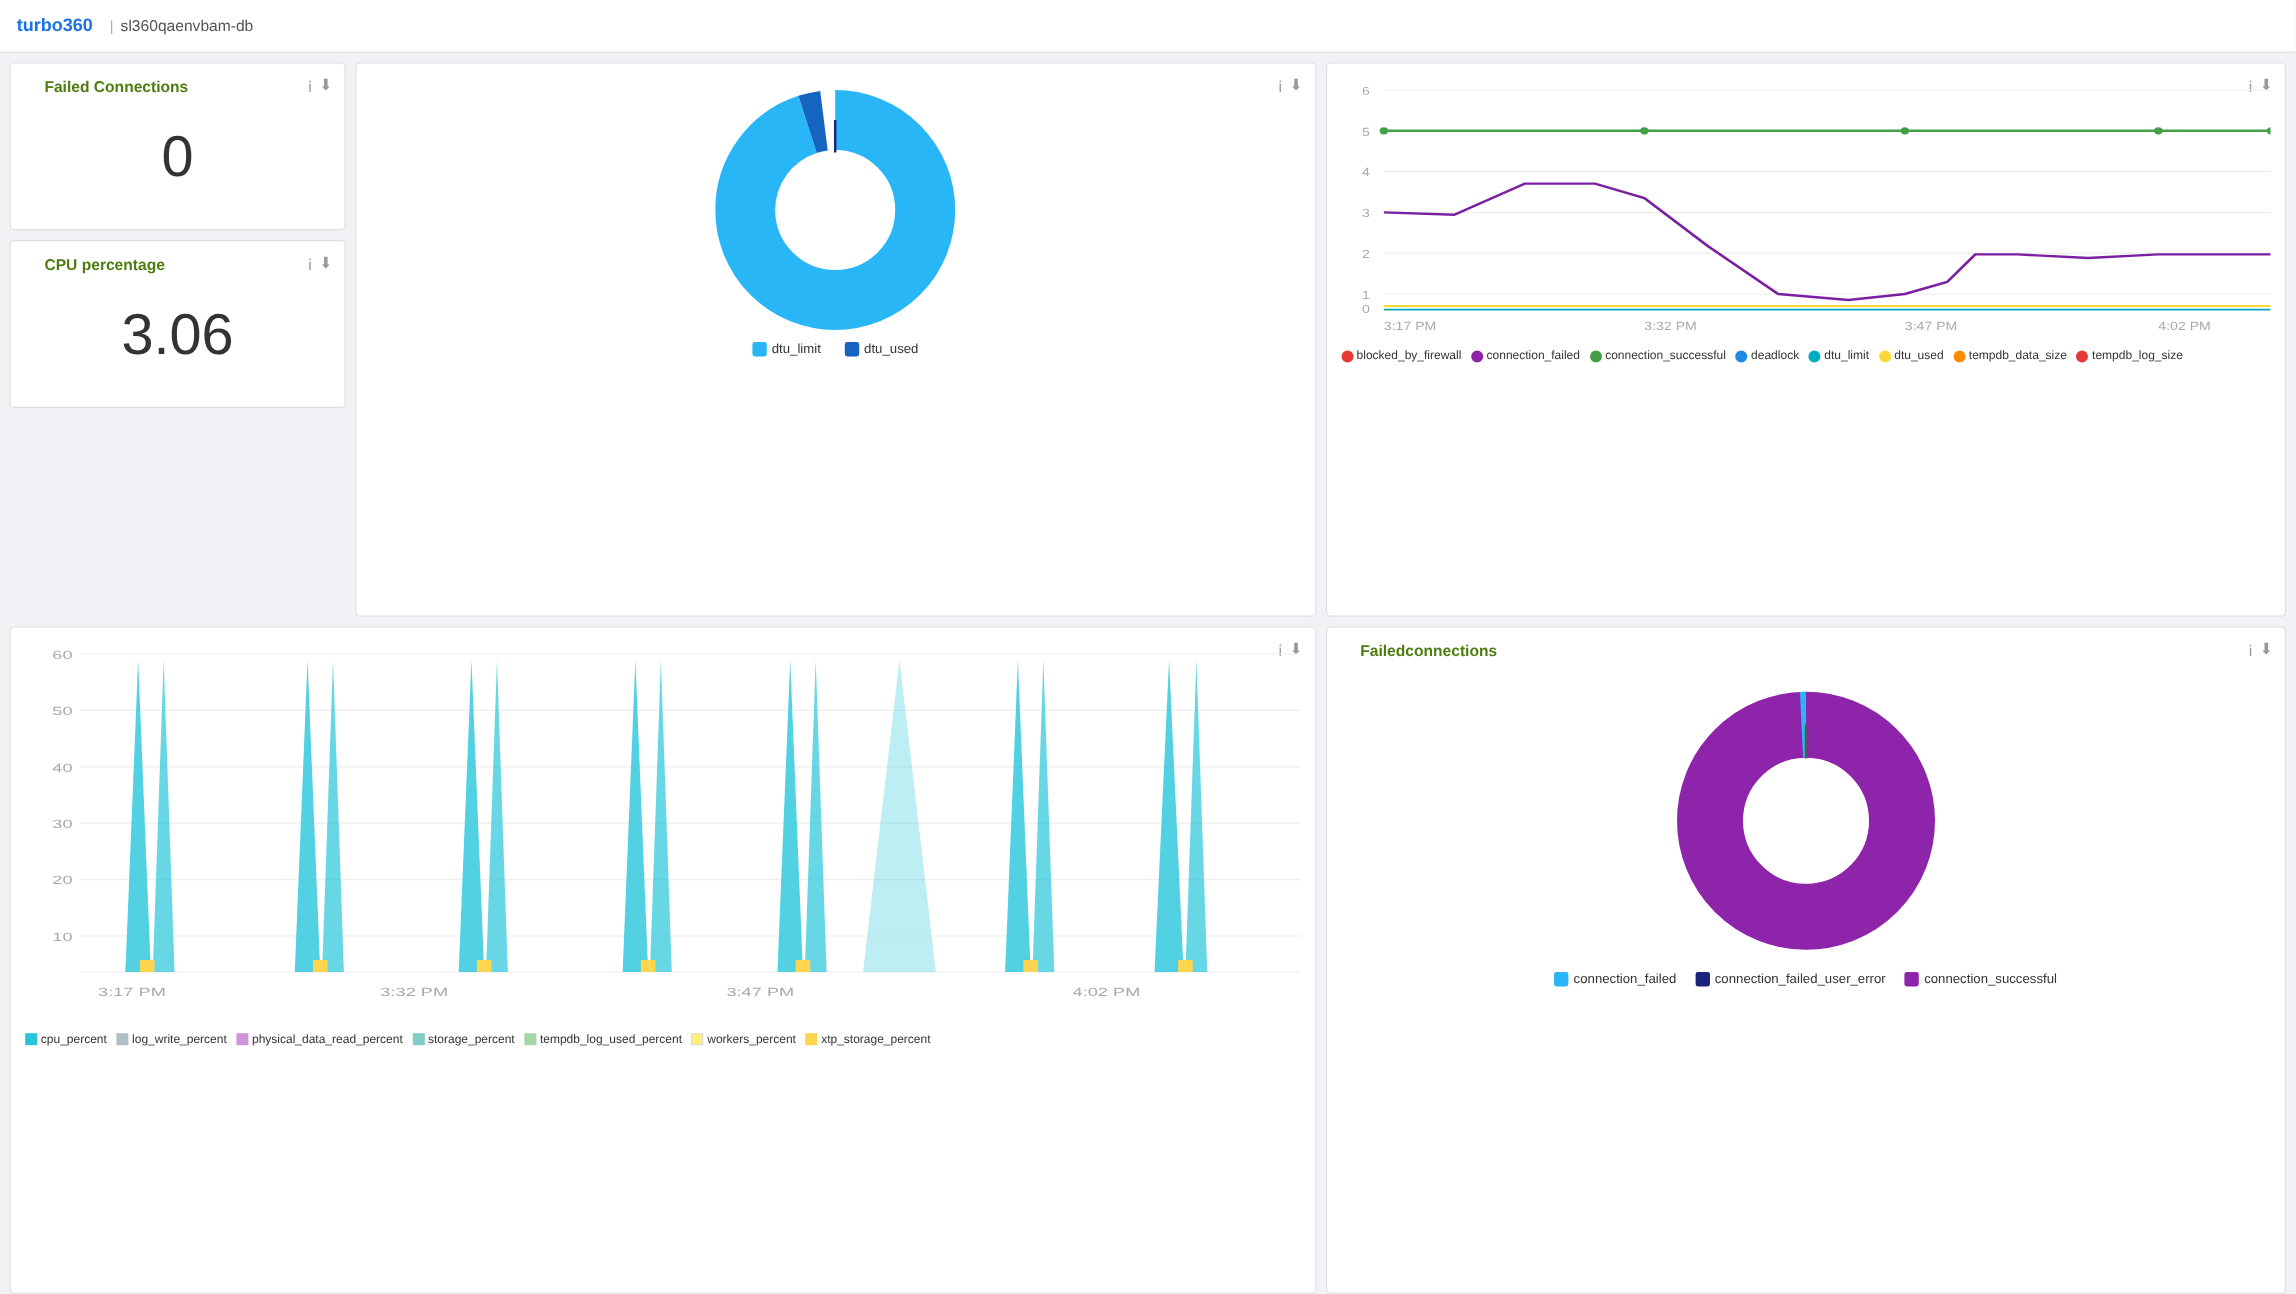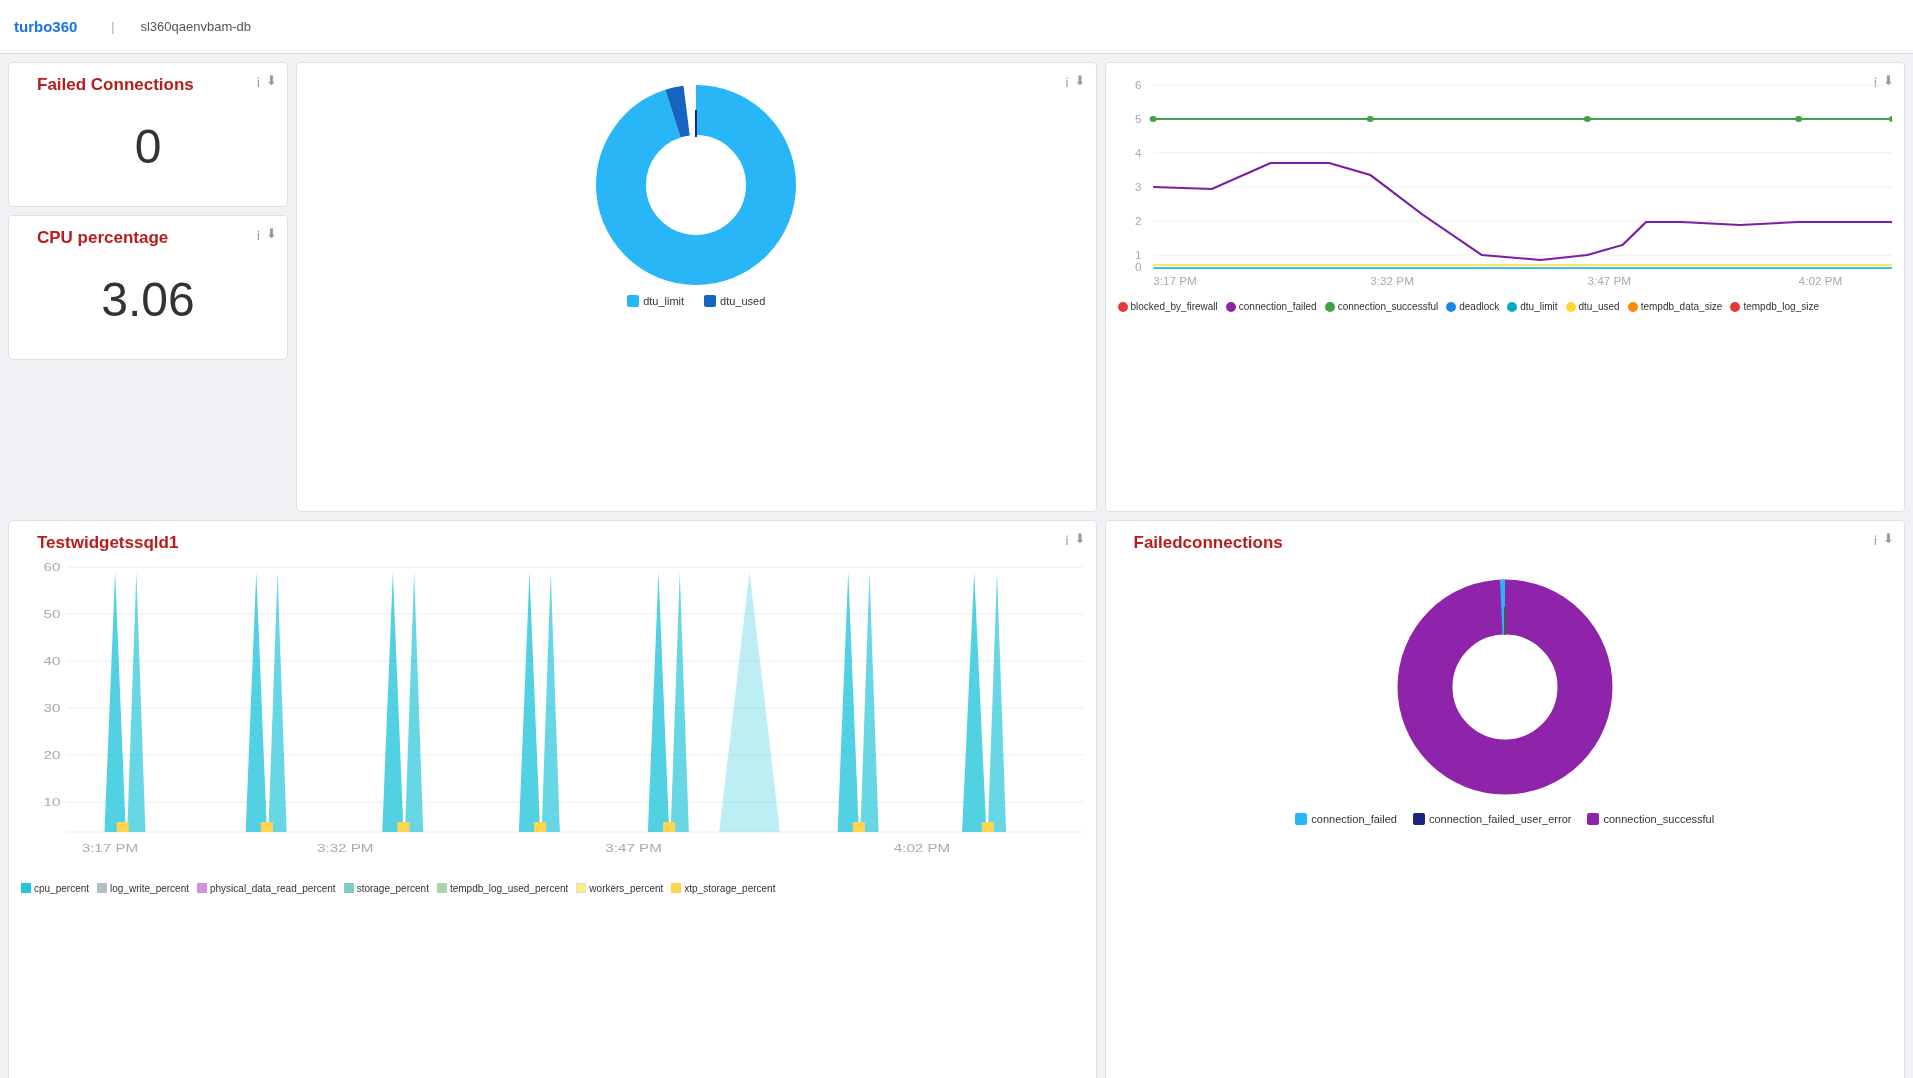--- a/index.html
+++ b/index.html
@@ -8,22 +8,21 @@
       background: #f0f2f5;
       font-size: 12px;
       color: #333;
     }
     .header {
       background: #fff;
       display: flex;
       align-items: center;
       padding: 6px 14px;
       border-bottom: 1px solid #ddd;
-      height: 54px;
-      gap: 20px;
+      height: 44px;
     }
     .header-logo {
       font-weight: bold;
       color: #1a73e8;
       font-size: 15px;
       margin-right: 8px;
     }
     .header-sep {
       color: #aaa;
       margin: 0 6px;
@@ -42,23 +41,23 @@
     }
     .card {
       background: #fff;
       border-radius: 4px;
       border: 1px solid #e0e0e0;
       padding: 12px;
       position: relative;
       overflow: hidden;
     }
     .card-title {
-      font-size: 17px;
+      font-size: 13px;
       font-weight: 600;
-      color: #b91c1c;
+      color: #4d7c0f;
       margin-bottom: 4px;
       padding-left: 16px;
     }
     .card-icons {
       position: absolute;
       top: 10px;
       right: 10px;
       display: flex;
       gap: 6px;
     }
@@ -329,21 +328,20 @@
         <span>tempdb_data_size</span>
       </div>
       <div class="legend-line-item">
         <div class="legend-line-dot" style="border-color:#e53935;background:#e53935;"></div>
         <span>tempdb_log_size</span>
       </div>
     </div>
   </div>
 
   <div class="card testwidget-card">
-    <div class="card-title">Testwidgetssqld1</div>
     <div class="card-icons">
       <span class="card-icon">ℹ</span>
       <span class="card-icon">⬇</span>
     </div>
     <div style="position:relative; height: 320px; text-decoration: underline;">
       <svg width="100%" height="100%" viewBox="0 0 700 320" preserveAspectRatio="none">
 
         <line x1="30" y1="10" x2="700" y2="10" stroke="#eee" stroke-width="1"></line>
         <line x1="30" y1="57" x2="700" y2="57" stroke="#eee" stroke-width="1"></line>
         <line x1="30" y1="104" x2="700" y2="104" stroke="#eee" stroke-width="1"></line>

